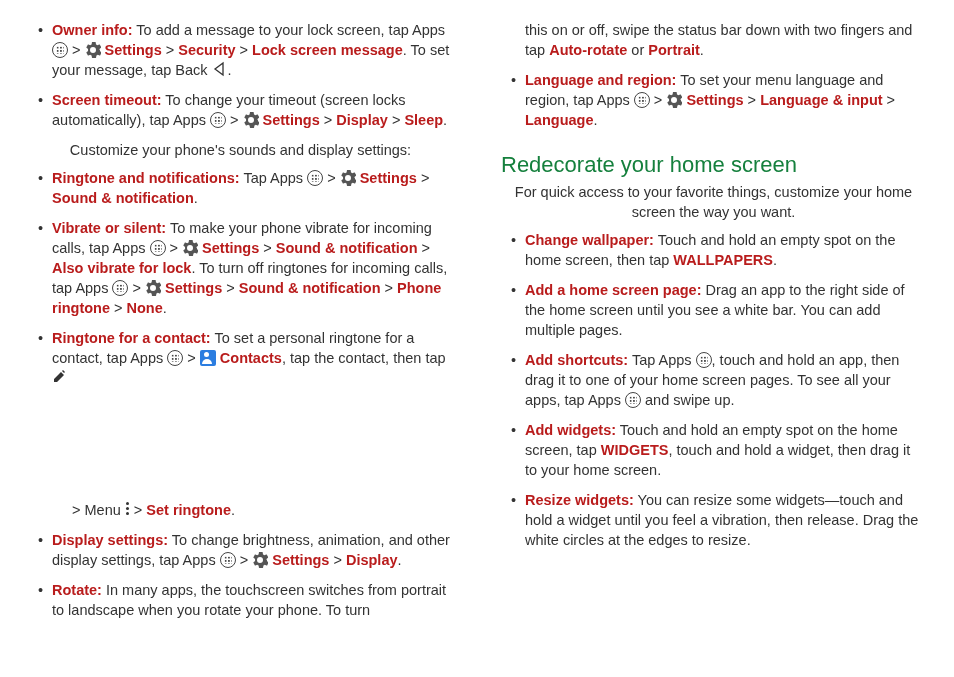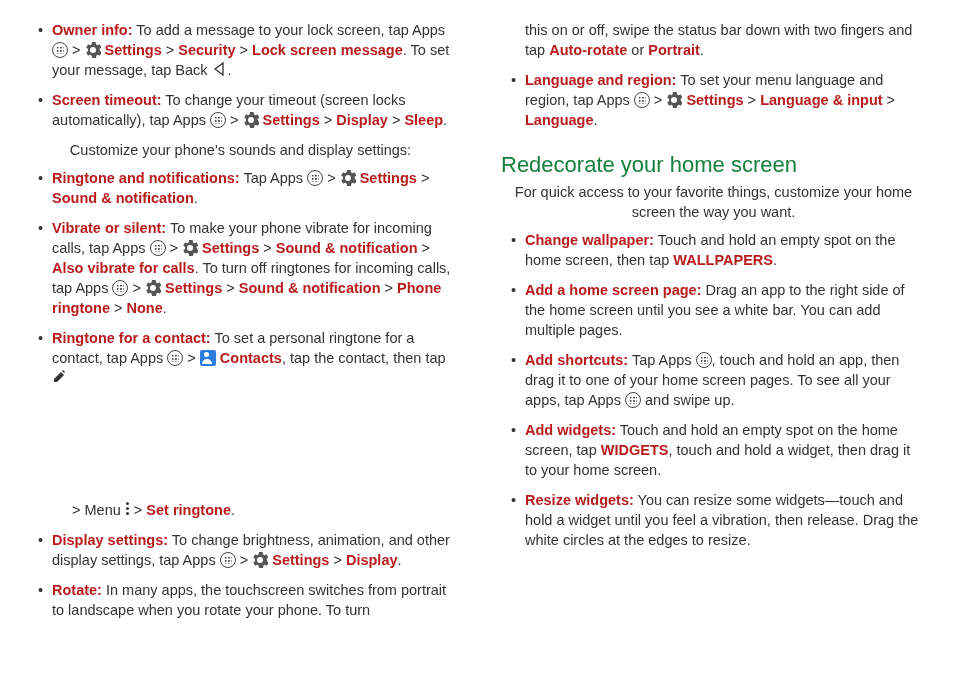--- a/index.html
+++ b/index.html
@@ -149,21 +149,21 @@
     <div class="intro">Customize your phone's sounds and display settings:</div>
     <ul>
       <li>
         <span class="bold">Ringtone and notifications:</span><span> Tap Apps </span><span class="icon icon-apps"></span><span> &gt; </span><span class="icon icon-gear"><svg>
               <use href="#gear"></use>
             </svg></span><span class="bold"> Settings</span><span> &gt; </span><span class="bold">Sound &amp; notification</span><span>.</span>
       </li>
       <li>
         <span class="bold">Vibrate or silent:</span><span> To make your phone vibrate for incoming calls, tap Apps </span><span class="icon icon-apps"></span><span> &gt; </span><span class="icon icon-gear"><svg>
               <use href="#gear"></use>
-            </svg></span><span class="bold"> Settings</span><span> &gt; </span><span class="bold">Sound &amp; notification</span><span> &gt; </span><span class="bold">Also vibrate for calls</span><span>. To turn off ringtones for incoming calls, tap Apps </span><span class="icon icon-apps"></span><span> &gt; </span><span class="icon icon-gear"><svg>
+            </svg></span><span class="bold"> Settings</span><span> &gt; </span><span class="bold">Sound &amp; notification</span><span> &gt; </span><span class="bold">Also vibrate for lock</span><span>. To turn off ringtones for incoming calls, tap Apps </span><span class="icon icon-apps"></span><span> &gt; </span><span class="icon icon-gear"><svg>
               <use href="#gear"></use>
             </svg></span><span class="bold"> Settings</span><span> &gt; </span><span class="bold">Sound &amp; notification</span><span> &gt; </span><span class="bold">Phone ringtone</span><span> &gt; </span><span class="bold">None</span><span>.</span>
       </li>
       <li>
         <span class="bold">Ringtone for a contact:</span><span> To set a personal ringtone for a contact, tap Apps </span><span class="icon icon-apps"></span><span> &gt; </span><span class="icon-contact"></span><span class="bold"> Contacts</span><span>, tap the contact, then tap </span><span class="icon"><svg>
               <use href="#pencil"></use>
             </svg></span><span> &gt; Menu </span><span class="icon-menu"></span><span> &gt; </span><span class="bold">Set ringtone</span><span>.</span>
       </li>
       <li>
         <span class="bold">Display settings:</span><span> To change brightness, animation, and other display settings, tap Apps </span><span class="icon icon-apps"></span><span> &gt; </span><span class="icon icon-gear"><svg>

